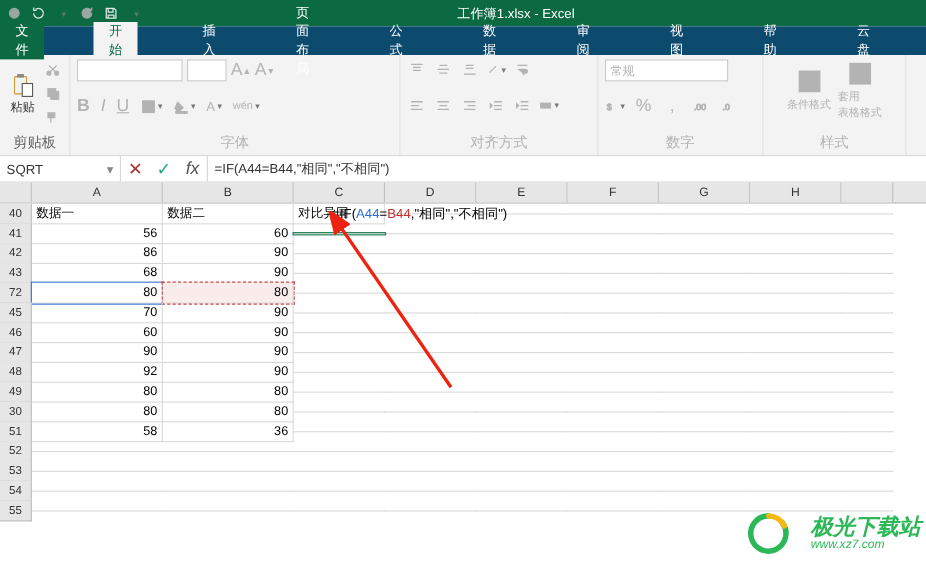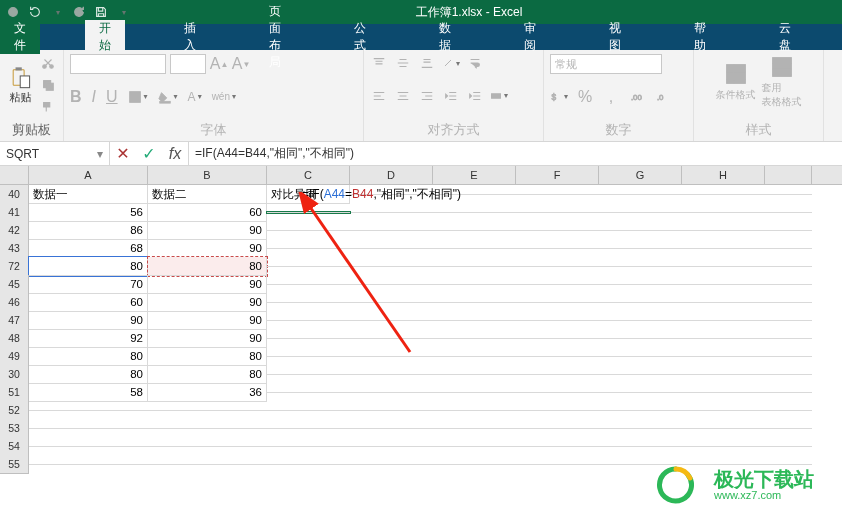--- a/index.html
+++ b/index.html
@@ -62,21 +62,21 @@
 .formula-overlay .eq { color: #000; }
 .formula-overlay .p1 { color: #000; }
 .formula-overlay .ref1 { color: #2b6fd6; }
 .formula-overlay .ref2 { color: #c03030; }
 .formula-overlay .str { color: #000; }
 
 
 .arrow { position: absolute; pointer-events: none; }
 
 
-.watermark { position: absolute; right: 28px; bottom: 10px; display: flex; align-items: center; gap: 18px; opacity: .92; }
+.watermark { position: absolute; right: 5px; bottom: 10px; display: flex; align-items: center; gap: 18px; opacity: .92; font-style: italic; }
 .watermark .txt { color: #1bb24a; font-weight: 700; font-size: 20px; line-height: 1; }
 .watermark .sub { color: #1bb24a; font-size: 11px; }
 
 
 .cA { width: 119px; }
 .cB { width: 119px; }
 .cC { width: 83px; }
 .cD { width: 83px; }
 .cE { width: 83px; }
 .cF { width: 83px; }

